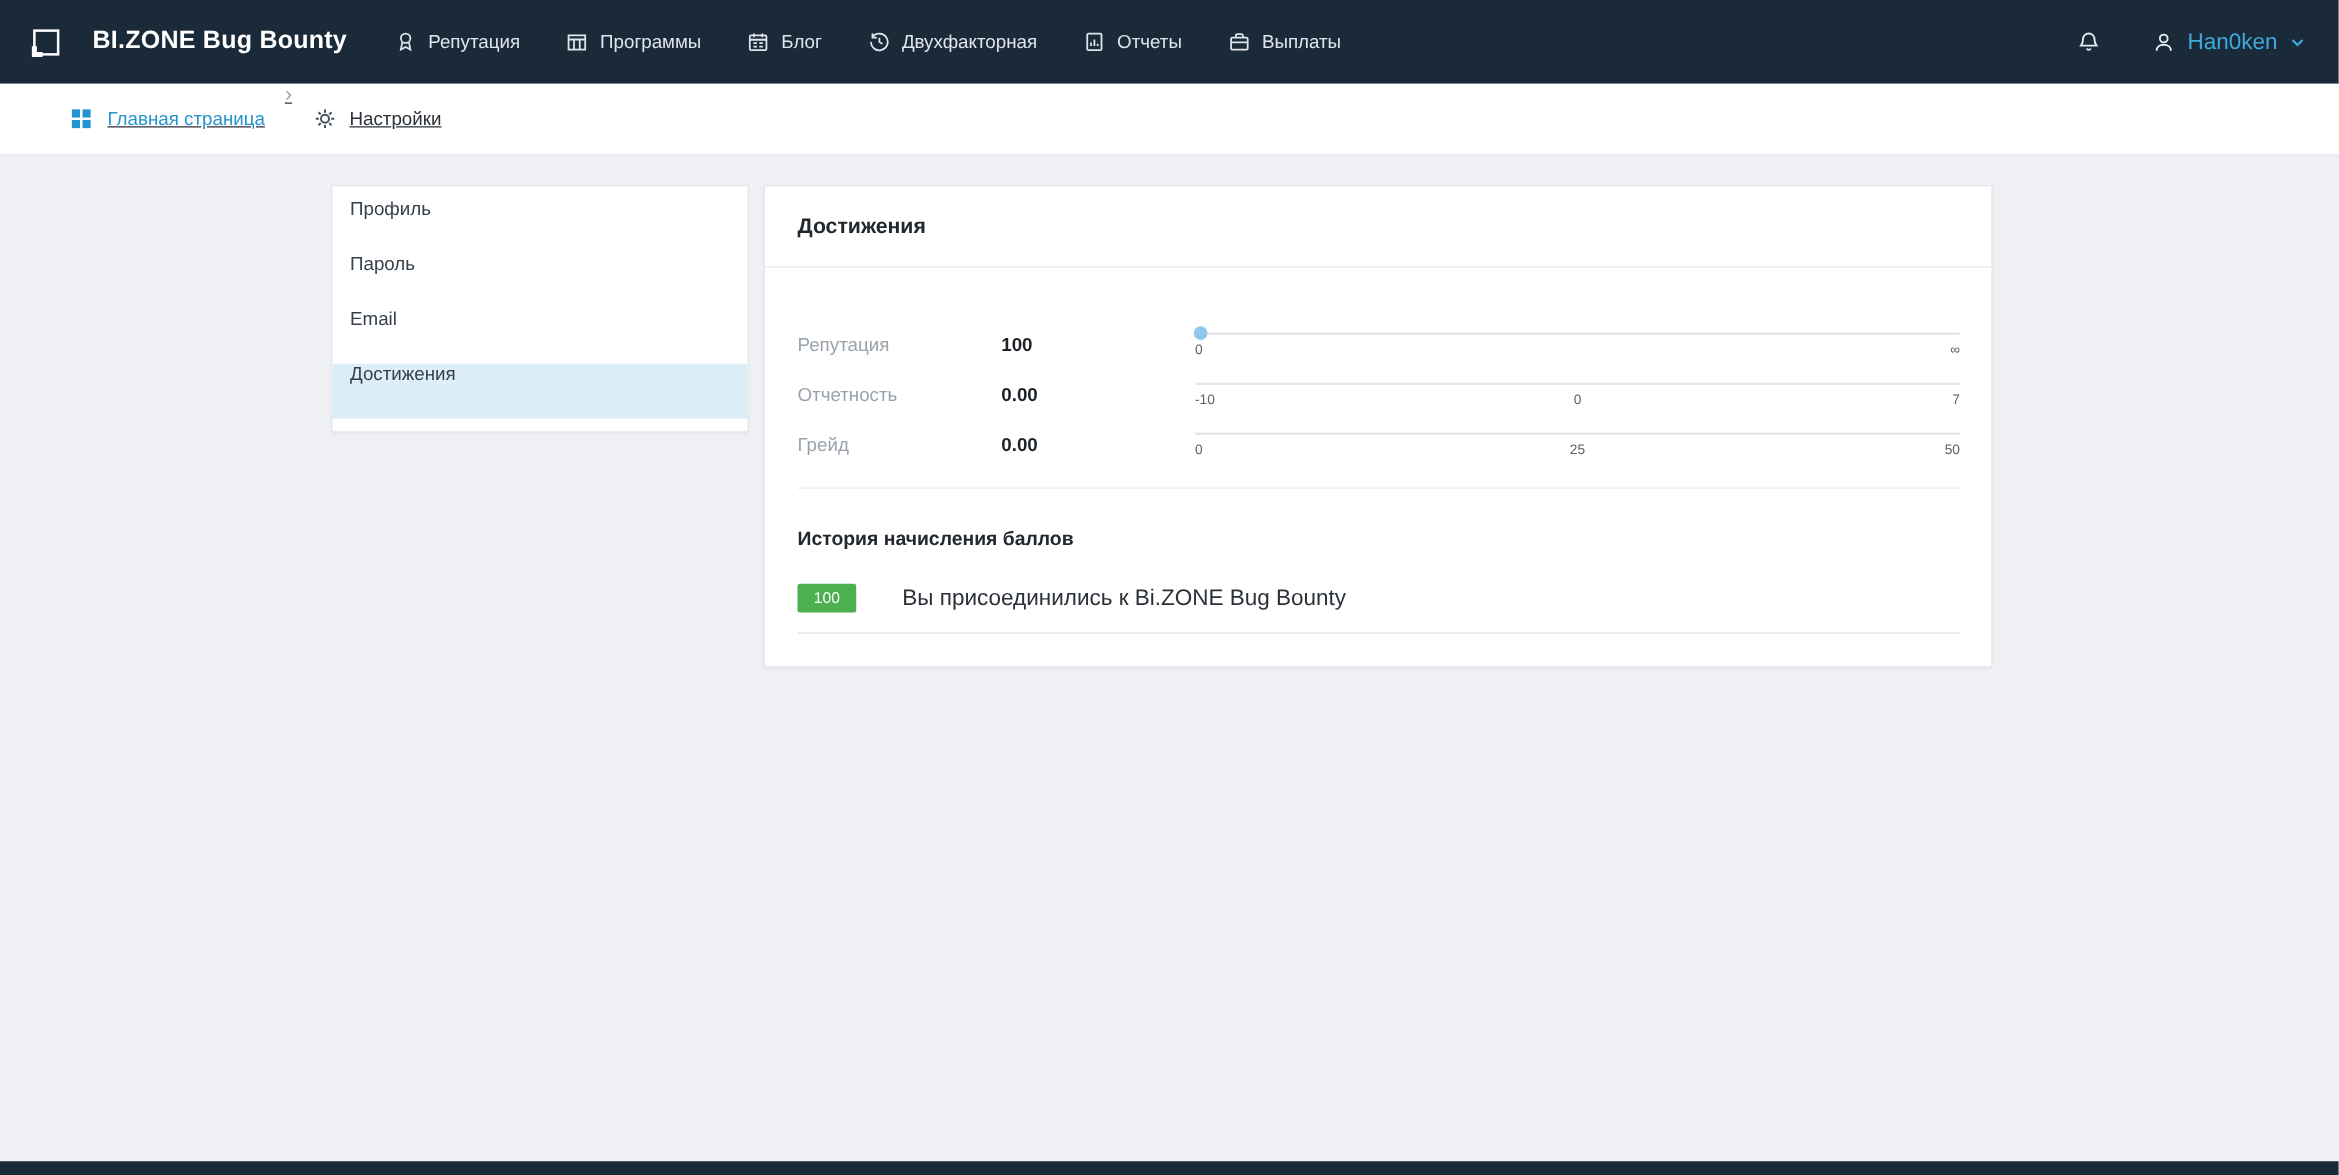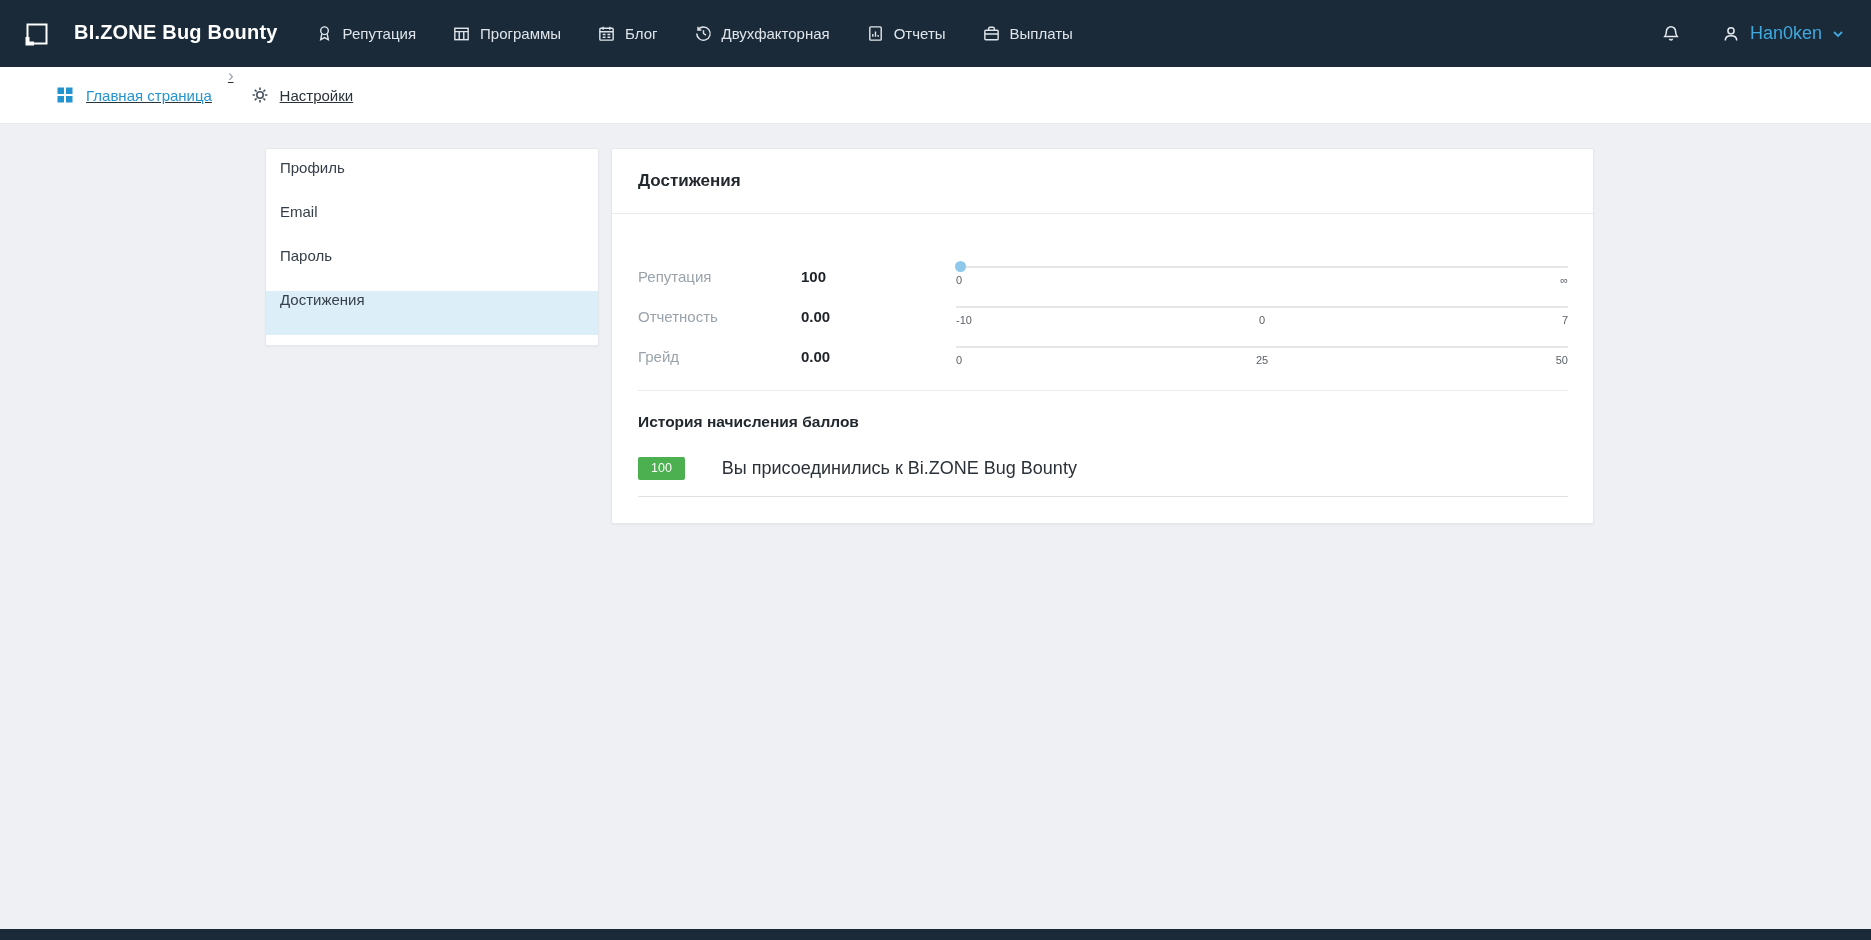--- a/index.html
+++ b/index.html
@@ -70,21 +70,21 @@
   .metrics{padding-top:42px;padding-bottom:14px;}
   .metric-row{display:flex;align-items:center;height:40px;}
   .m-label{width:163px;font-size:15px;color:#9aa3ab;}
   .m-value{width:155px;font-size:15px;font-weight:700;color:#1c2228;}
   .slider{flex:1;display:flex;flex-direction:column;}
   .track{position:relative;height:2px;background:#e4e6e8;border-radius:1px;}
   .dot{position:absolute;left:-1px;top:-4.5px;width:11px;height:11px;border-radius:50%;background:var(--dot);}
   .ticks{position:relative;display:flex;justify-content:space-between;margin-top:6px;font-size:11px;color:#5a6168;height:13px;}
   .tick-mid{position:absolute;left:50%;transform:translateX(-50%);}
   .divider{border-bottom:1px solid #e9ebee;}
-  .history-title{font-size:15.5px;font-weight:700;color:#22282e;margin-top:22px;}
+  .history-title{font-size:15.5px;font-weight:700;color:#22282e;margin-top:32px;}
   .history-row{
     display:flex;align-items:center;margin-top:26px;
     padding-bottom:16px;border-bottom:1px solid #dfe2e5;
   }
   .badge{
     background:var(--badge-green);color:#fff;font-size:12.5px;
     padding:4px 13px;border-radius:2px;line-height:1.2;
   }
   .history-text{font-size:18px;color:#2b3138;margin-left:37px;}
   
@@ -211,24 +211,24 @@
   </span>
 </div>
 
 <main class="main">
 
   <aside class="card menu-card">
     <div class="menu-item">
       <span>Профиль</span>
     </div>
     <div class="menu-item">
+      <span>Пароль</span>
+    </div>
+    <div class="menu-item">
       <span>Email</span>
-    </div>
-    <div class="menu-item">
-      <span>Пароль</span>
     </div>
     <div class="menu-item active">
       <span>Достижения</span>
     </div>
   </aside>
 
   <section class="card content-card">
     <div class="card-header">Достижения</div>
     <div class="card-body">
 

